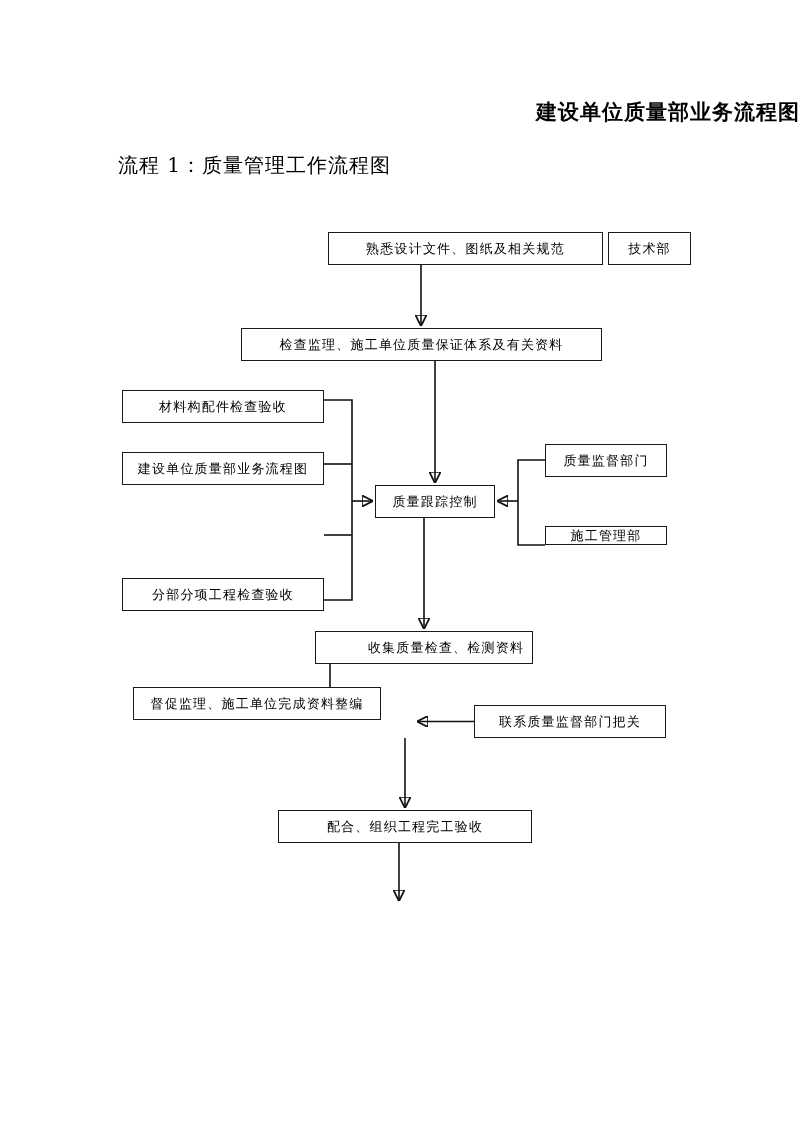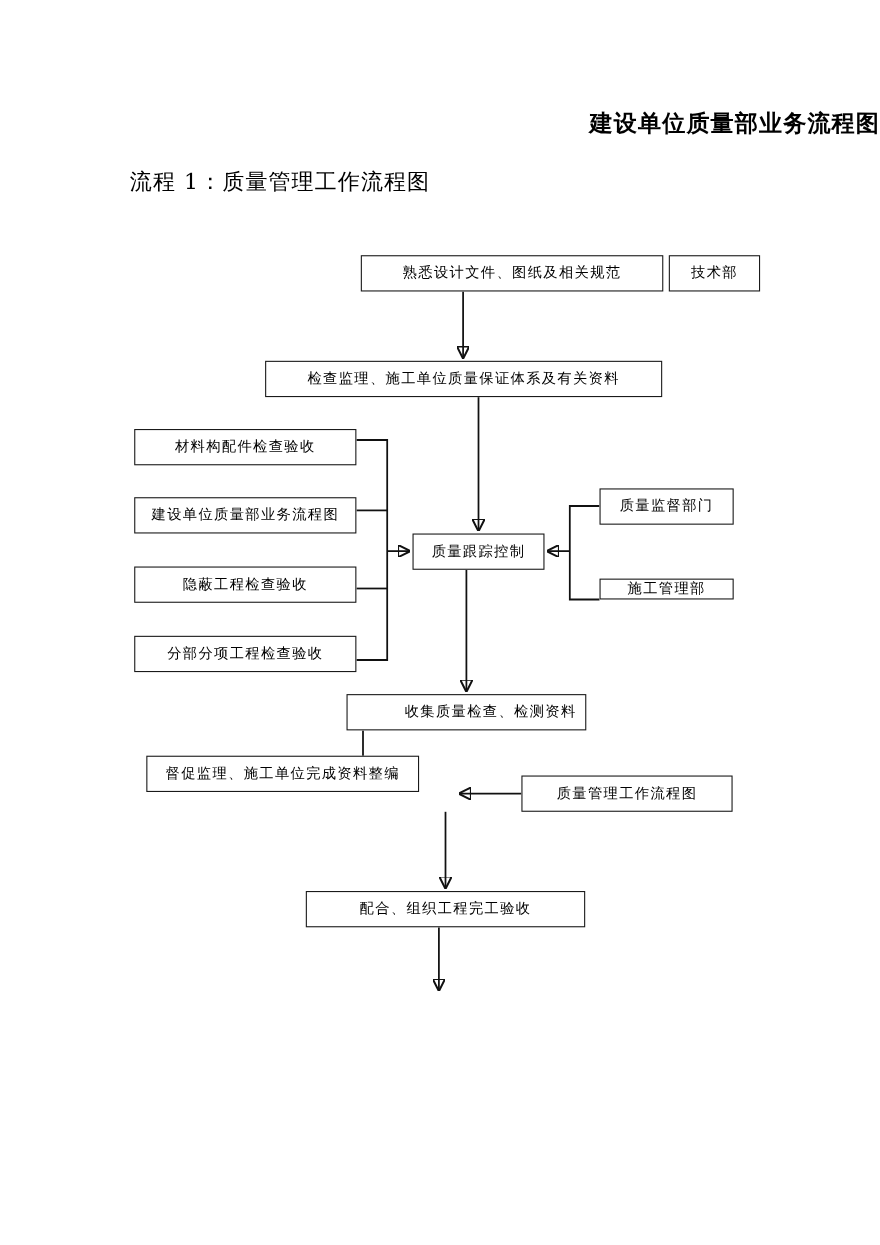--- a/index.html
+++ b/index.html
@@ -108,23 +108,22 @@
     <line x1="405" y1="738" x2="405" y2="807" marker-end="url(#arrow)"></line>
 
     <line x1="399" y1="843" x2="399" y2="900" marker-end="url(#arrow)"></line>
   </svg>
 
   <div class="node" style="left: 280px; top: 232px; width: 275px; height: 33px; margin-left: 48px;">熟悉设计文件、图纸及相关规范</div>
   <div class="node" style="left: 568px; top: 232px; width: 83px; height: 33px; margin-left: 40px;">技术部</div>
   <div class="node" style="left: 241px; top: 328px; width: 361px; height: 33px;">检查监理、施工单位质量保证体系及有关资料</div>
   <div class="node" style="left: 122px; top: 390px; width: 202px; height: 33px;">材料构配件检查验收</div>
   <div class="node" style="left: 122px; top: 452px; width: 202px; height: 33px;">建设单位质量部业务流程图</div>
-  <div class="node" style="left: 122px; top: 515px; width: 202px; height: 33px;">隐蔽工程检查验收</div>
   <div class="node" style="left: 122px; top: 578px; width: 202px; height: 33px;">分部分项工程检查验收</div>
   <div class="node" style="left: 375px; top: 485px; width: 120px; height: 33px;">质量跟踪控制</div>
   <div class="node" style="left: 545px; top: 444px; width: 122px; height: 33px;">质量监督部门</div>
   <div class="node" style="left: 545px; top: 526px; width: 122px; height: 19px;">施工管理部</div>
   <div class="node" style="left: 315px; top: 631px; width: 218px; height: 33px; padding-left: 44px;">收集质量检查、检测资料</div>
   <div class="node" style="left: 133px; top: 687px; width: 248px; height: 33px;">督促监理、施工单位完成资料整编</div>
-  <div class="node" style="left: 474px; top: 705px; width: 192px; height: 33px;">质量管理工作流程图</div>
+  <div class="node" style="left: 474px; top: 705px; width: 192px; height: 33px;">联系质量监督部门把关</div>
   <div class="node" style="left: 278px; top: 810px; width: 254px; height: 33px;">配合、组织工程完工验收</div>
 
 </div>
 
 </body></html>

